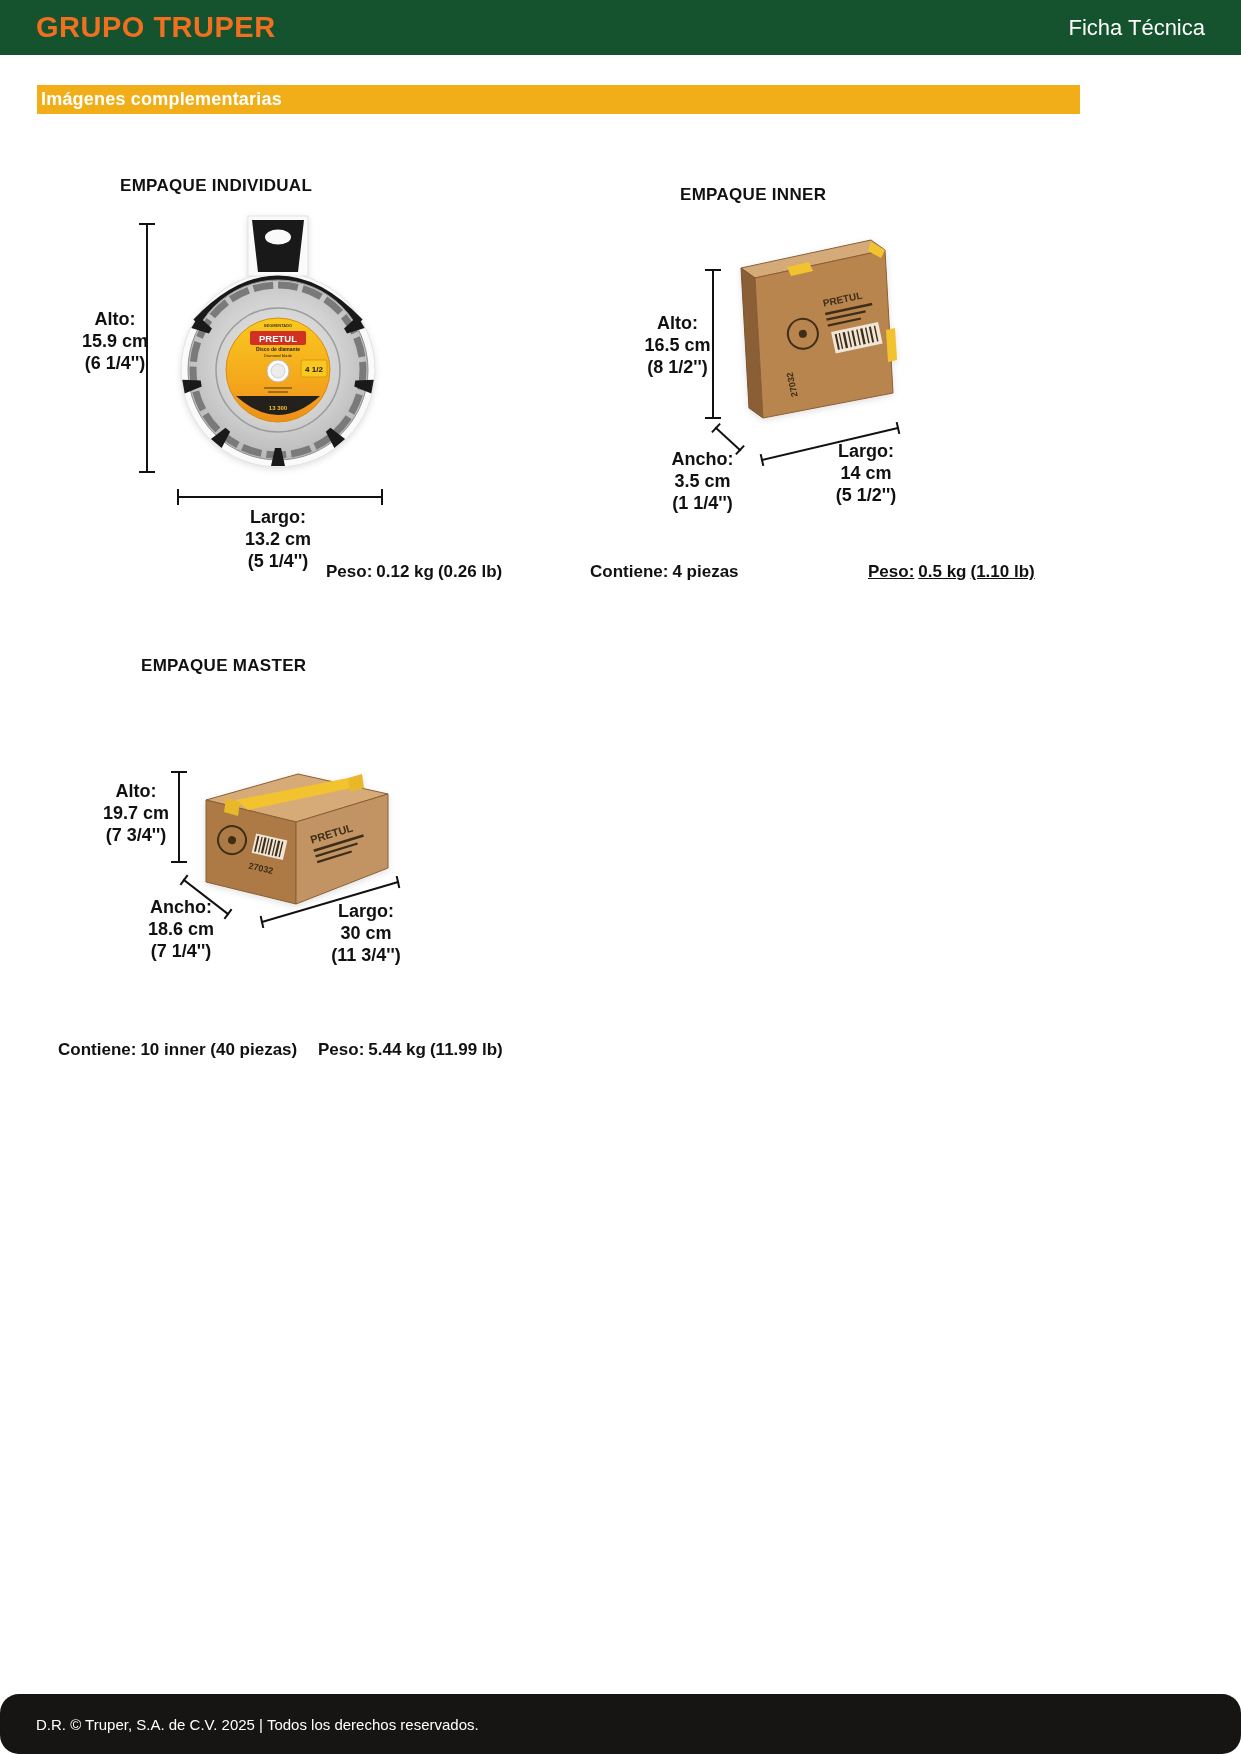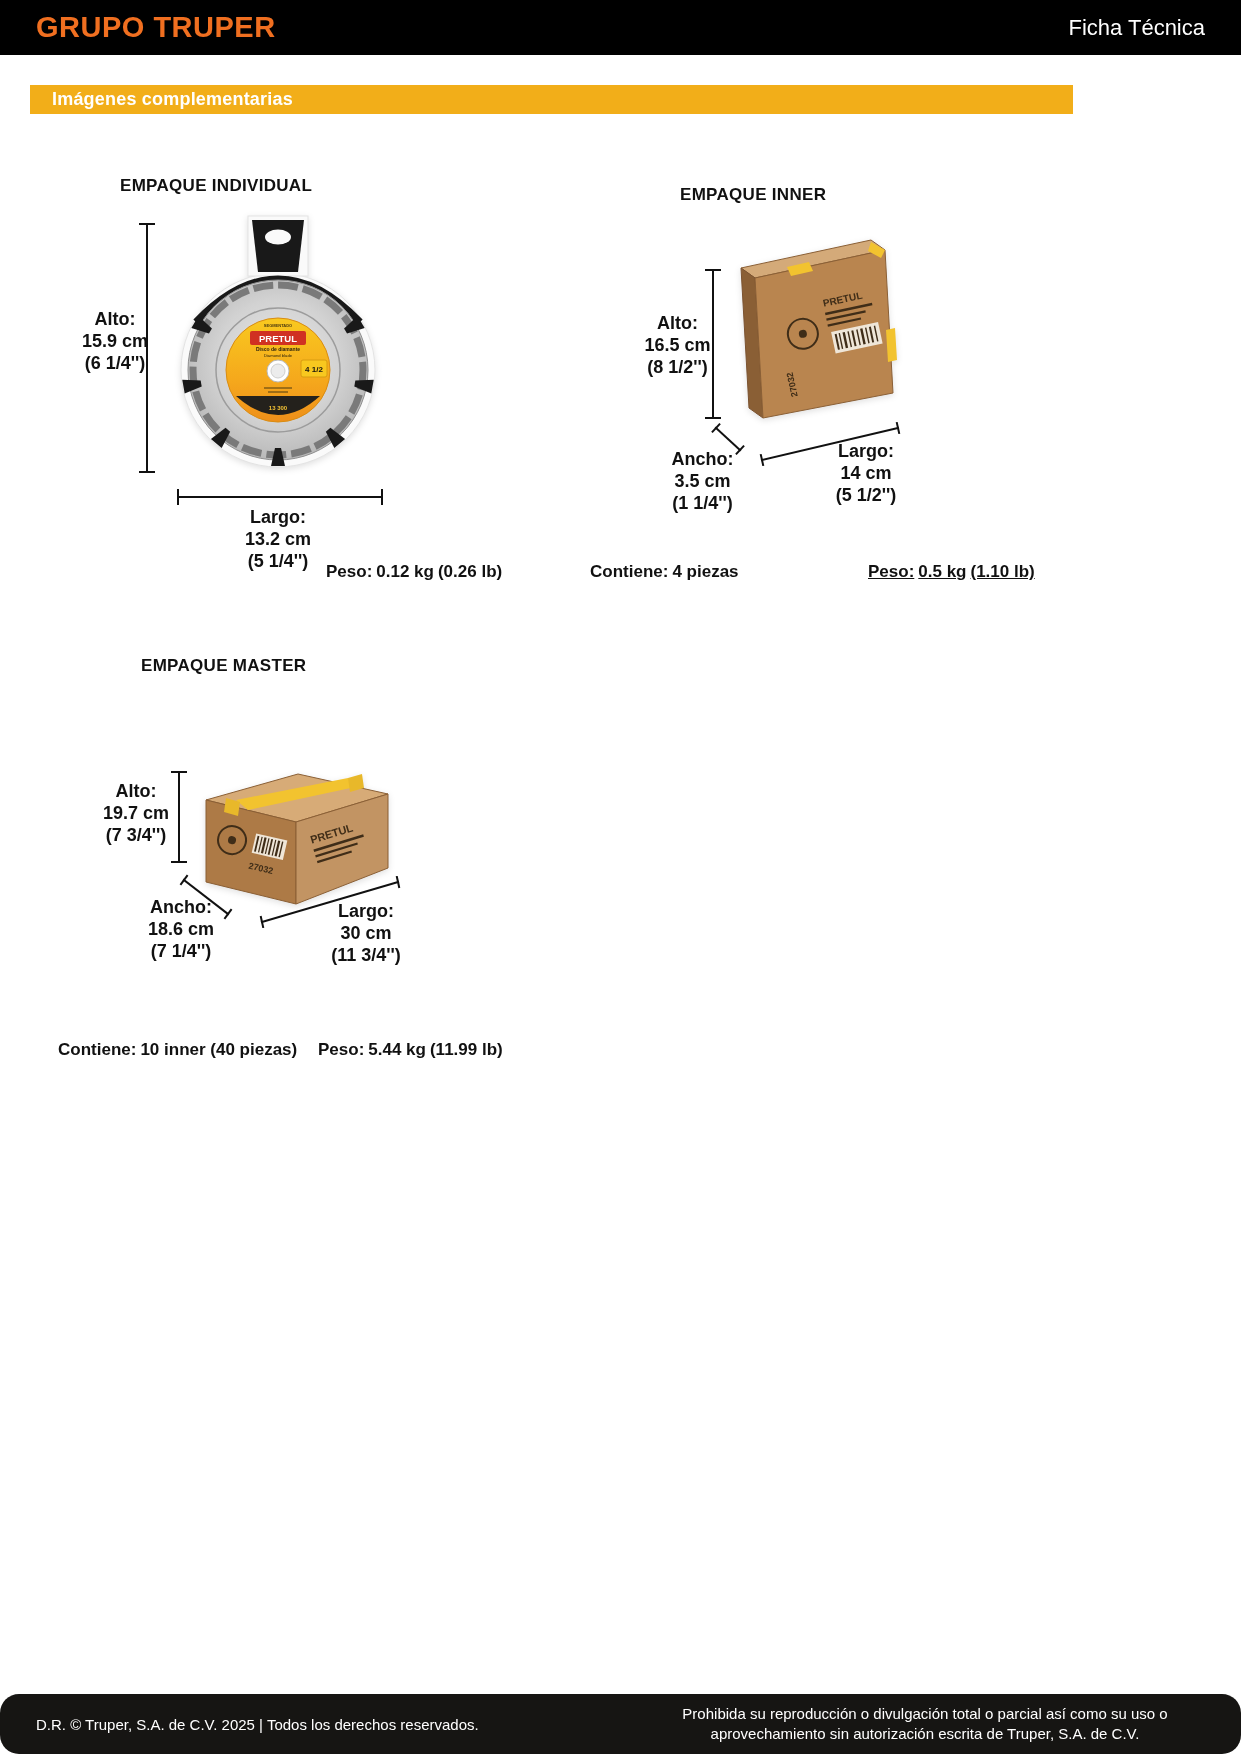--- a/index.html
+++ b/index.html
@@ -1,28 +1,28 @@
 <!DOCTYPE html>
 <html><head>
 <meta charset="utf-8">
 <style>
   * { margin:0; padding:0; box-sizing:border-box; }
   html,body { background:#ffffff; }
   body { font-family:"Liberation Sans", sans-serif; color:#111; }
   .page { position:relative; width:1241px; height:1754px; background:#fff; overflow:hidden; }
 
   
-  .hdr { position:absolute; top:0; left:0; width:100%; height:55px; background:#000000;
+  .hdr { position:absolute; top:0; left:0; width:100%; height:55px; background:#14532d;
          display:flex; align-items:center; justify-content:space-between; padding:0 36px; }
   .brand { color:#F06F20; font-size:29px; font-weight:bold; letter-spacing:.5px; white-space:nowrap; }
   .doctype { color:#ffffff; font-size:22px; font-weight:500; }
 
   
-  .band { position:absolute; top:85px; left:30px; width:1043px; height:29px; background:#F2AE19;
-          display:flex; align-items:center; padding-left:22px; }
+  .band { position:absolute; top:85px; left:37px; width:1043px; height:29px; background:#F2AE19;
+          display:flex; align-items:center; padding-left:4px; }
   .band-title { color:#fff; font-weight:bold; font-size:18px; letter-spacing:.2px; }
 
   .sec { position:absolute; }
   .sec-title { position:absolute; font-size:17px; font-weight:bold; text-align:left; letter-spacing:.3px; }
 
   .dimlabel { position:absolute; text-align:center; font-size:18px; font-weight:bold; line-height:22px; }
   .meta { position:absolute; font-size:17px; font-weight:bold; white-space:nowrap; }
   .meta span { margin-right:4px; }
 
   .dimline { position:absolute; }
@@ -310,16 +310,15 @@
     <div class="meta" style="left:58px;top:392px;">
       <span>Contiene:</span><span>10 inner (40 piezas)</span>
     </div>
     <div class="meta" style="left:318px;top:392px;">
       <span>Peso:</span><span>5.44 kg</span><span>(11.99 lb)</span>
     </div>
   </div>
 
   <div class="ftr">
     <div class="ftr-left">D.R. © Truper, S.A. de C.V. 2025 | Todos los derechos reservados.</div>
-    <div class="ftr-right">Prohibida su reproducción o divulgación total o parcial así como su uso o aprovechamiento sin autorización escrita de Truper, S.A. de C.V.</div>
   </div>
 
 </div>
 
 </body></html>

